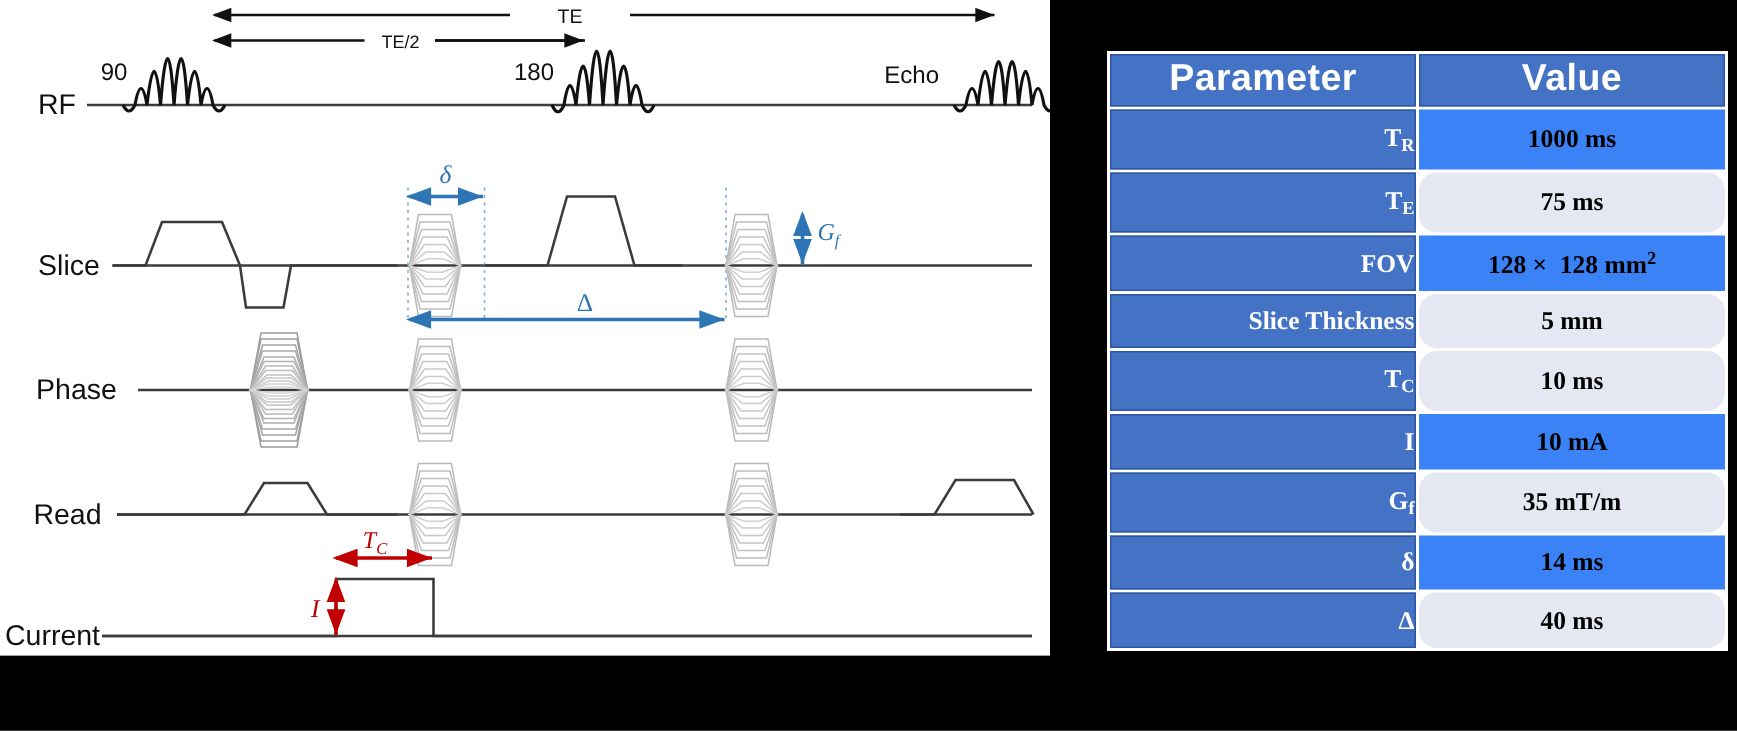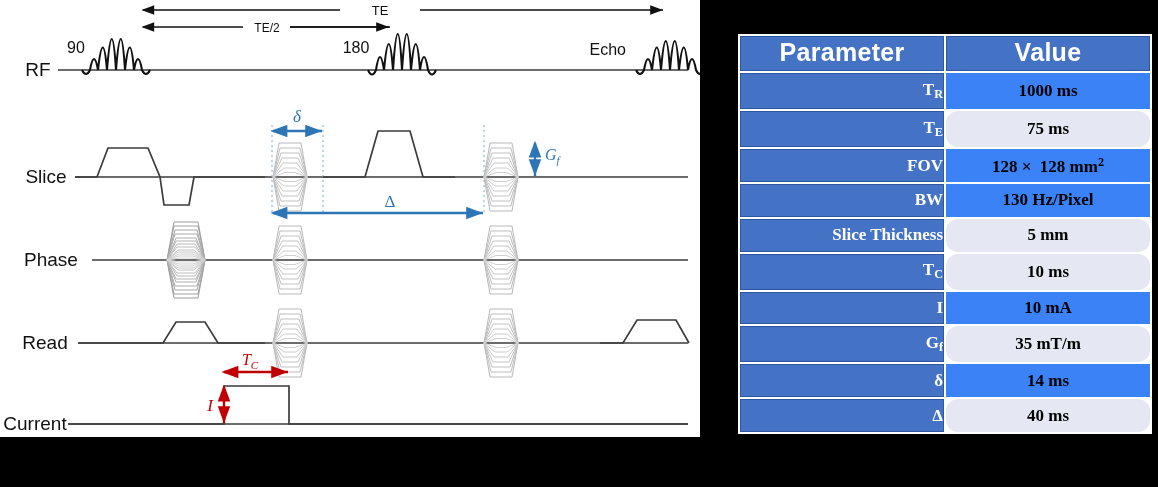--- a/index.html
+++ b/index.html
@@ -207,24 +207,20 @@
             <td class="pval">1000 ms</td>
           </tr>
           <tr class="even">
             <td class="pname">T<sub>E</sub></td>
             <td class="pval">75 ms</td>
           </tr>
           <tr class="odd">
             <td class="pname">FOV</td>
             <td class="pval">128 ×&nbsp; 128 mm<sup>2</sup></td>
           </tr>
-          <tr class="odd">
-            <td class="pname">BW</td>
-            <td class="pval">130 Hz/Pixel</td>
-          </tr>
           <tr class="even">
             <td class="pname">Slice Thickness</td>
             <td class="pval">5 mm</td>
           </tr>
           <tr class="even">
             <td class="pname">T<sub>C</sub></td>
             <td class="pval">10 ms</td>
           </tr>
           <tr class="odd">
             <td class="pname">I</td>

